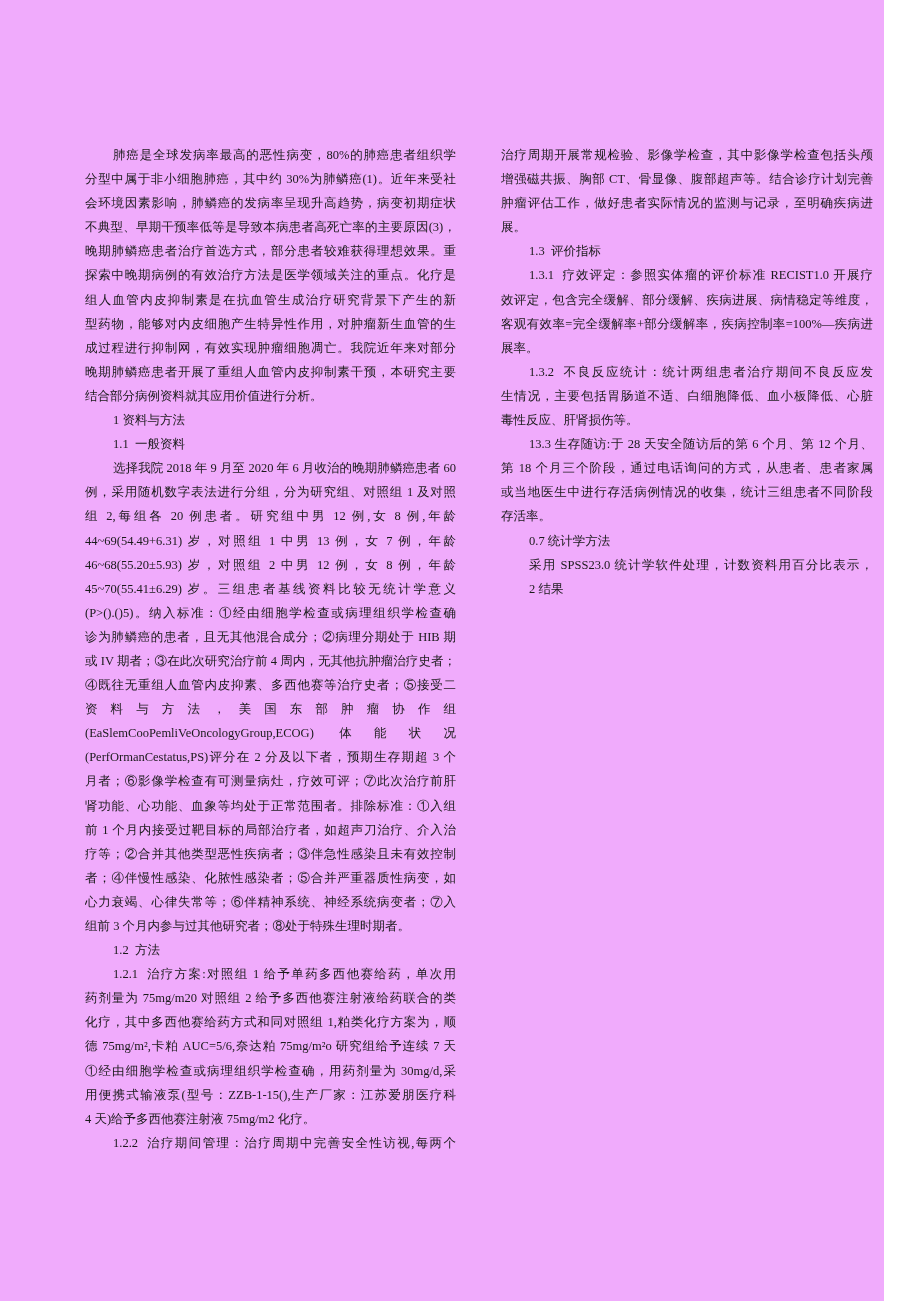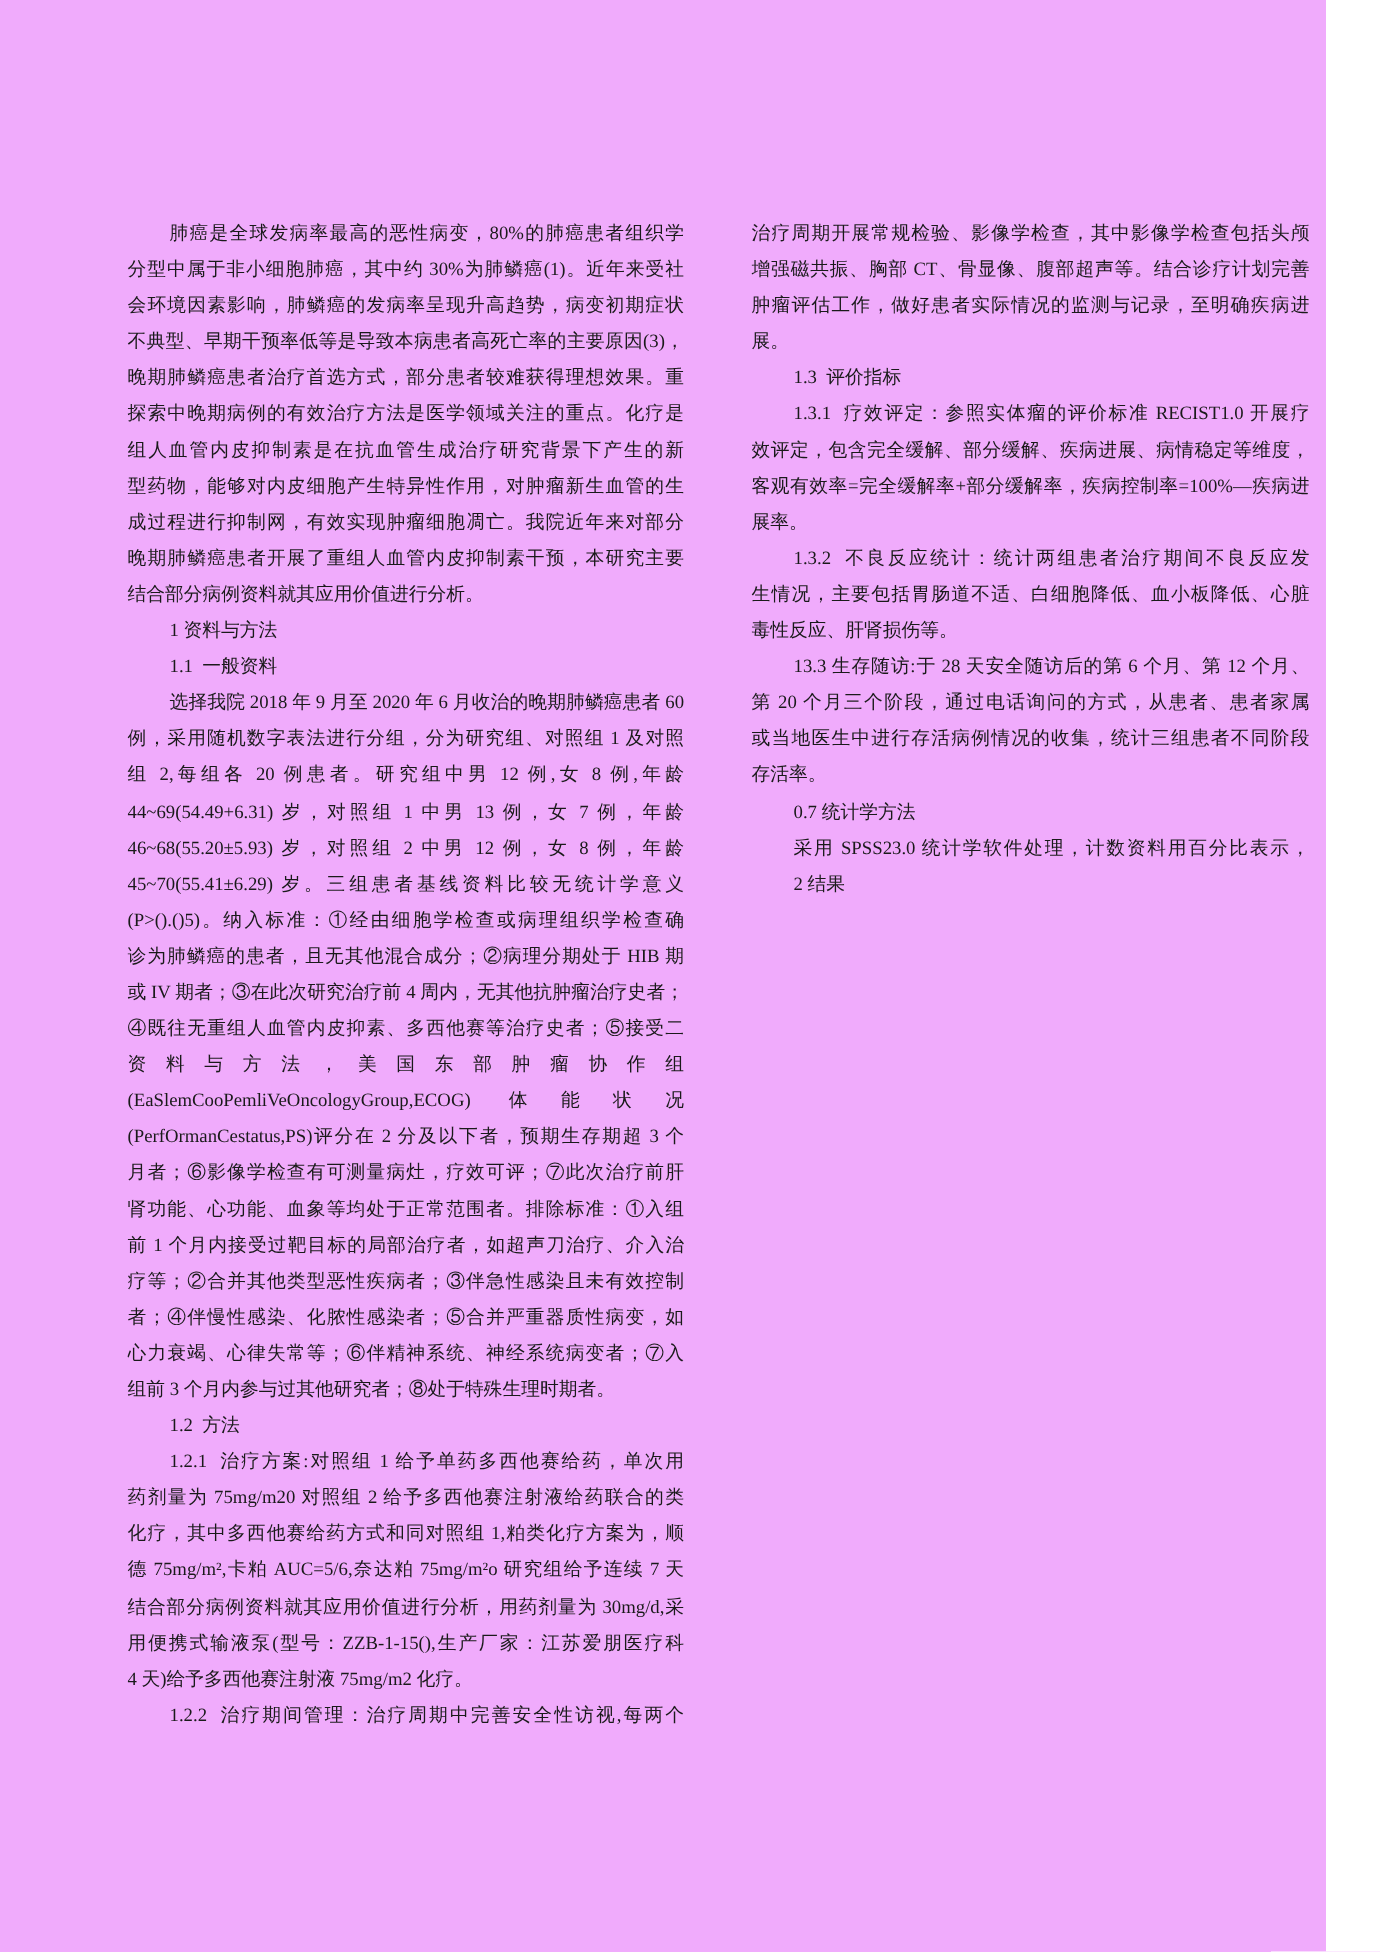--- a/index.html
+++ b/index.html
@@ -65,39 +65,39 @@
       <div class="line just">前 1 个月内接受过靶目标的局部治疗者，如超声刀治疗、介入治</div>
       <div class="line just">疗等；②合并其他类型恶性疾病者；③伴急性感染且未有效控制</div>
       <div class="line just">者；④伴慢性感染、化脓性感染者；⑤合并严重器质性病变，如</div>
       <div class="line just">心力衰竭、心律失常等；⑥伴精神系统、神经系统病变者；⑦入</div>
       <div class="line left">组前 3 个月内参与过其他研究者；⑧处于特殊生理时期者。</div>
       <div class="line left ind">1.2&nbsp; 方法</div>
       <div class="line just ind">1.2.1&nbsp; 治疗方案:对照组 1 给予单药多西他赛给药，单次用</div>
       <div class="line just">药剂量为 75mg/m20 对照组 2 给予多西他赛注射液给药联合的类</div>
       <div class="line just">化疗，其中多西他赛给药方式和同对照组 1,粕类化疗方案为，顺</div>
       <div class="line just">德 75mg/m²,卡粕 AUC=5/6,奈达粕 75mg/m²o 研究组给予连续 7 天</div>
-      <div class="line just">结合部分病例资料就其应用价值进行分析，用药剂量为 30mg/d,采</div>
+      <div class="line just">①经由细胞学检查或病理组织学检查确，用药剂量为 30mg/d,采</div>
       <div class="line just">用便携式输液泵(型号：ZZB-1-15(),生产厂家：江苏爱朋医疗科</div>
       <div class="line left">4 天)给予多西他赛注射液 75mg/m2 化疗。</div>
       <div class="line just ind">1.2.2&nbsp; 治疗期间管理：治疗周期中完善安全性访视,每两个</div>
     </div>
   <div class="col" id="col-right">
       <div class="line just">治疗周期开展常规检验、影像学检查，其中影像学检查包括头颅</div>
       <div class="line just">增强磁共振、胸部 CT、骨显像、腹部超声等。结合诊疗计划完善</div>
       <div class="line just">肿瘤评估工作，做好患者实际情况的监测与记录，至明确疾病进</div>
       <div class="line left">展。</div>
       <div class="line left ind">1.3&nbsp; 评价指标</div>
       <div class="line just ind">1.3.1&nbsp; 疗效评定：参照实体瘤的评价标准 RECIST1.0 开展疗</div>
       <div class="line just">效评定，包含完全缓解、部分缓解、疾病进展、病情稳定等维度，</div>
       <div class="line just">客观有效率=完全缓解率+部分缓解率，疾病控制率=100%—疾病进</div>
       <div class="line left">展率。</div>
       <div class="line just ind">1.3.2&nbsp; 不良反应统计：统计两组患者治疗期间不良反应发</div>
       <div class="line just">生情况，主要包括胃肠道不适、白细胞降低、血小板降低、心脏</div>
       <div class="line left">毒性反应、肝肾损伤等。</div>
       <div class="line just ind">13.3 生存随访:于 28 天安全随访后的第 6 个月、第 12 个月、</div>
-      <div class="line just">第 20 个月三个阶段，通过电话询问的方式，从患者、患者家属</div>
+      <div class="line just">第 18 个月三个阶段，通过电话询问的方式，从患者、患者家属</div>
       <div class="line just">或当地医生中进行存活病例情况的收集，统计三组患者不同阶段</div>
       <div class="line left">存活率。</div>
       <div class="line left ind">0.7 统计学方法</div>
       <div class="line just ind">采用 SPSS23.0 统计学软件处理，计数资料用百分比表示，</div>
       <div class="line left ind">2 结果</div>
     </div>
 </div>
 
 </body></html>

